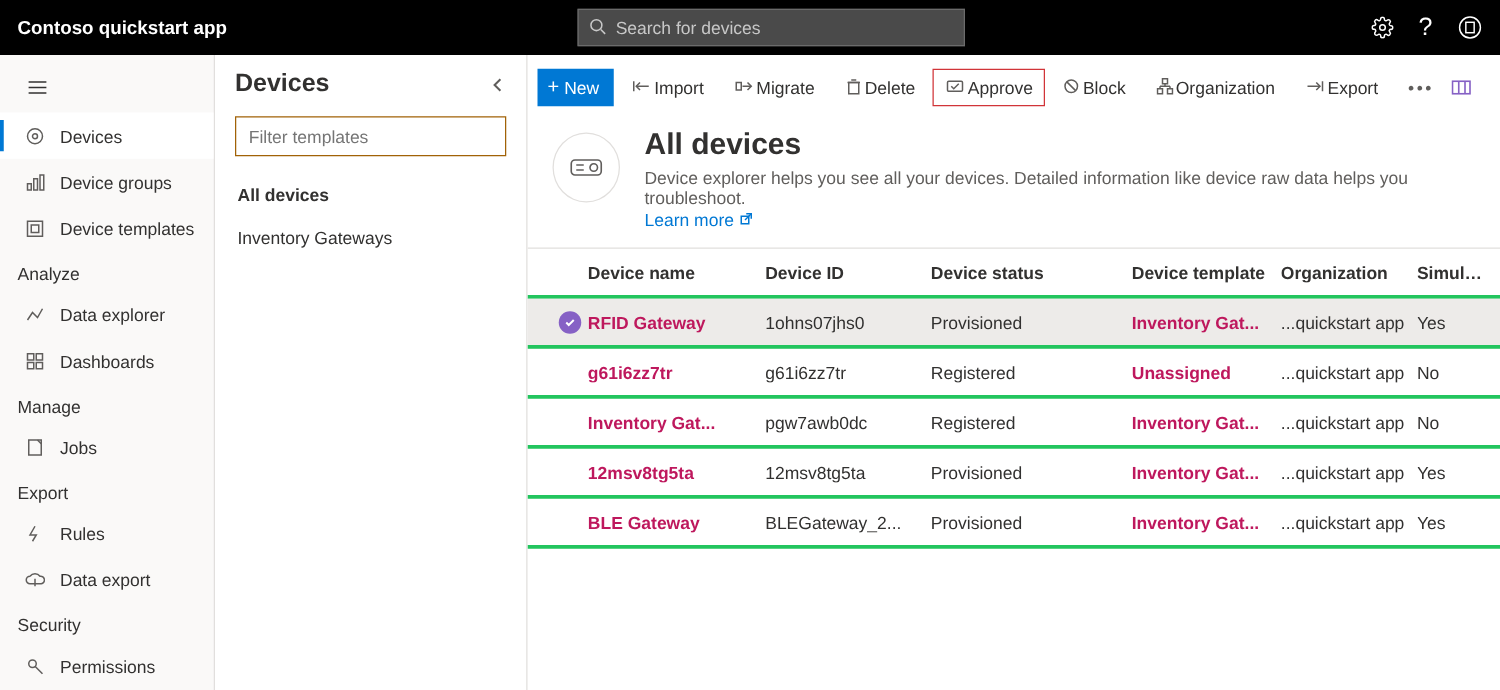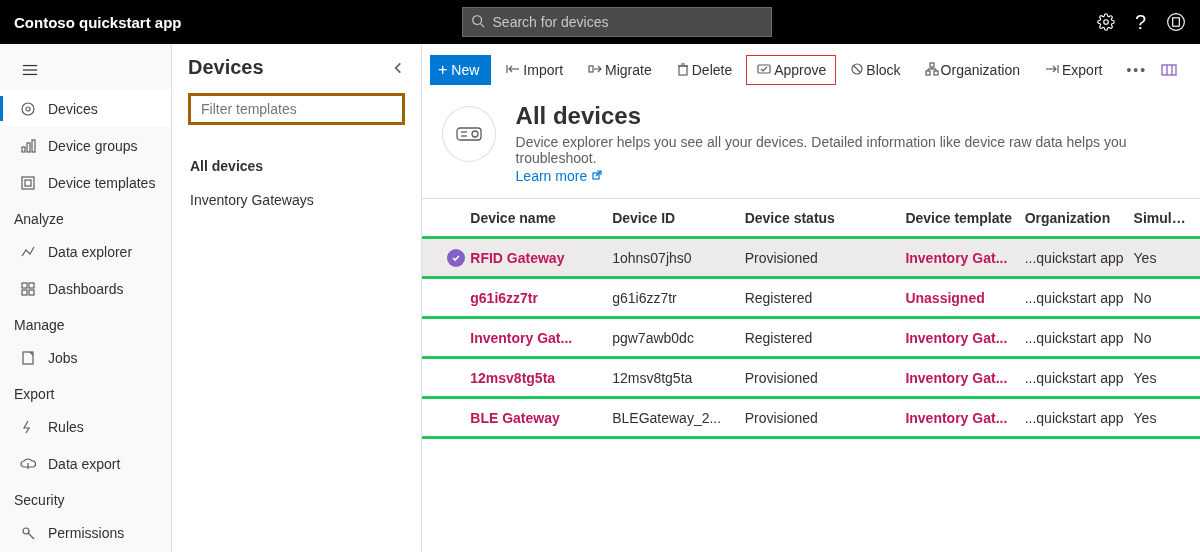--- a/index.html
+++ b/index.html
@@ -26,21 +26,21 @@
 .nav-item.active { background: #fff; }
 .nav-item.active::before { content: ""; position: absolute; left: 0; top: 6px; bottom: 6px; width: 3px; background: #0078d4; }
 .nav-item .nav-icon { width: 20px; display: flex; justify-content: center; color: #605e5c; }
 .nav-item .nav-label { margin-left: 10px; }
 .nav-section { font-size: 14px; font-weight: 400; color: #323130; padding: 10px 0 6px 14px; }
 
 
 .secondcol { width: 250px; border-right: 1px solid #e1dfdd; background: #fff; padding: 12px 16px 0 16px; }
 .secondcol-header { display: flex; align-items: center; justify-content: space-between; margin-bottom: 14px; }
 .secondcol-title { font-size: 20px; font-weight: 600; }
-.filter-input { width: 100%; height: 32px; border: 3px solid #a16207; padding: 0 10px; font-size: 14px; outline: none; margin-bottom: 24px; }
+.filter-input { width: 100%; height: 32px; border: 1px solid #a16207; padding: 0 10px; font-size: 14px; outline: none; margin-bottom: 14px; }
 .template-item { padding: 9px 2px; cursor: pointer; font-size: 14px; }
 .template-item.bold { font-weight: 600; }
 
 
 .content { flex: 1; padding: 8px 0 0 0; min-width: 0; overflow: hidden; }
 .toolbar { display: flex; align-items: center; height: 36px; padding: 0 8px; gap: 4px; margin-bottom: 6px; }
 .tool-primary { background: #0078d4; color: #fff; border: none; height: 30px; padding: 0 12px 0 8px; display: flex; align-items: center; gap: 4px; cursor: pointer; font-size: 14px; }
 .tool-btn { background: transparent; border: none; height: 30px; padding: 0 10px; display: flex; align-items: center; gap: 2px; cursor: pointer; font-size: 14px; color: #323130; }
 .tool-btn .ti { color: #605e5c; }
 .tool-btn.highlighted { border: 1px solid #d13438; padding: 0 9px; }

